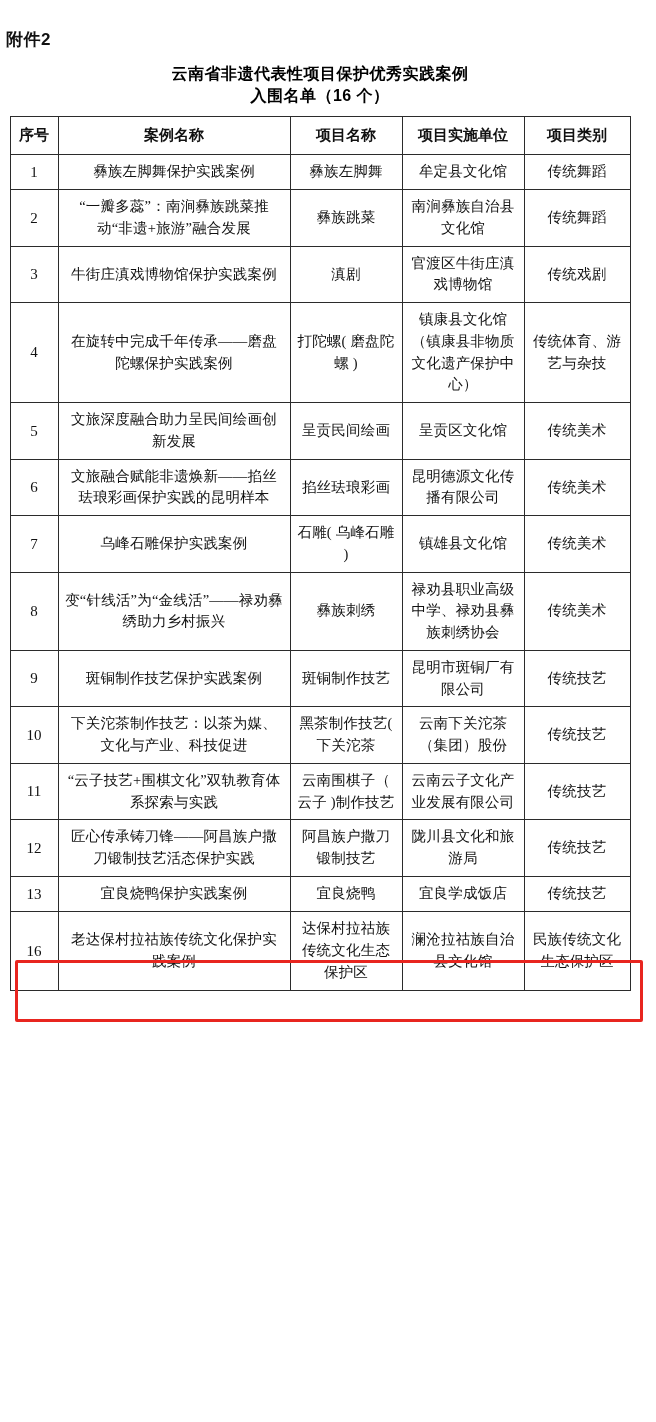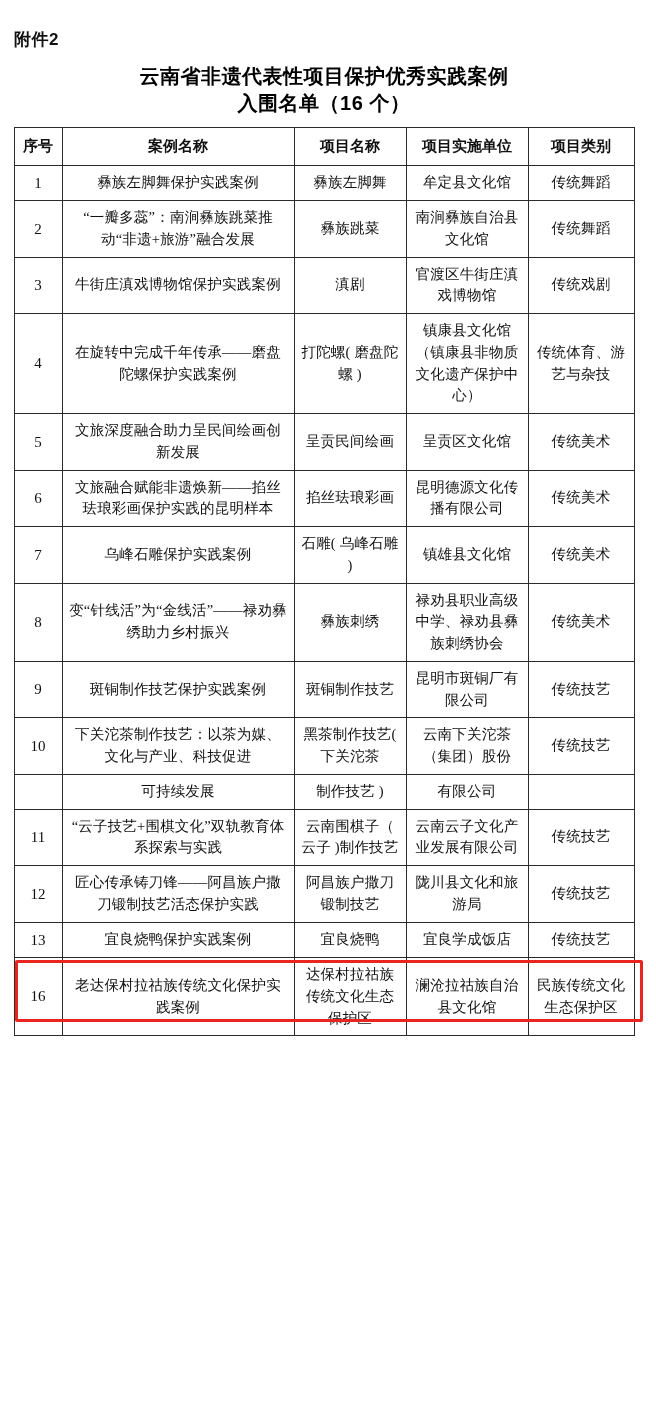--- a/index.html
+++ b/index.html
@@ -12,35 +12,35 @@
     height: 1422px;
     font-family: "Liberation Serif", "DejaVu Serif", serif;
     color: #111111;
     position: relative;
     overflow: hidden;
   }
   .page {
     width: 656px;
     height: 1078px;
     box-sizing: border-box;
-    padding: 28px 18px 10px 10px;
+    padding: 28px 18px 10px 2px;
   }
   .attachment-label {
     font-family: "Liberation Sans", sans-serif;
     font-size: 17px;
     font-weight: bold;
     color: #111;
     margin: 0 0 12px 4px;
     letter-spacing: 0.5px;
   }
   .doc-title {
     text-align: center;
     font-family: "Liberation Sans", sans-serif;
     font-weight: bold;
-    font-size: 20px;
+    font-size: 16px;
     line-height: 1.35;
     letter-spacing: 0.5px;
     margin: 0 0 10px 0;
     color: #000;
   }
   .doc-title .line2 {
     display: block;
   }
   table.listing {
     width: 620px;
@@ -192,27 +192,20 @@
         <td class="cat">传统技艺</td>
       </tr>
       <tr>
         <td class="no">10</td>
         <td class="case">下关沱茶制作技艺：以茶为媒、文化与产业、科技促进</td>
         <td class="proj">黑茶制作技艺( 下关沱茶</td>
         <td class="unit">云南下关沱茶（集团）股份</td>
         <td class="cat">传统技艺</td>
       </tr>
       <tr>
-        <td class="no"></td>
-        <td class="case">可持续发展</td>
-        <td class="proj">制作技艺 )</td>
-        <td class="unit">有限公司</td>
-        <td class="cat"></td>
-      </tr>
-      <tr>
         <td class="no">11</td>
         <td class="case">“云子技艺+围棋文化”双轨教育体系探索与实践</td>
         <td class="proj">云南围棋子（ 云子 )制作技艺</td>
         <td class="unit">云南云子文化产业发展有限公司</td>
         <td class="cat">传统技艺</td>
       </tr>
       <tr>
         <td class="no">12</td>
         <td class="case">匠心传承铸刀锋——阿昌族户撒刀锻制技艺活态保护实践</td>
         <td class="proj">阿昌族户撒刀锻制技艺</td>

